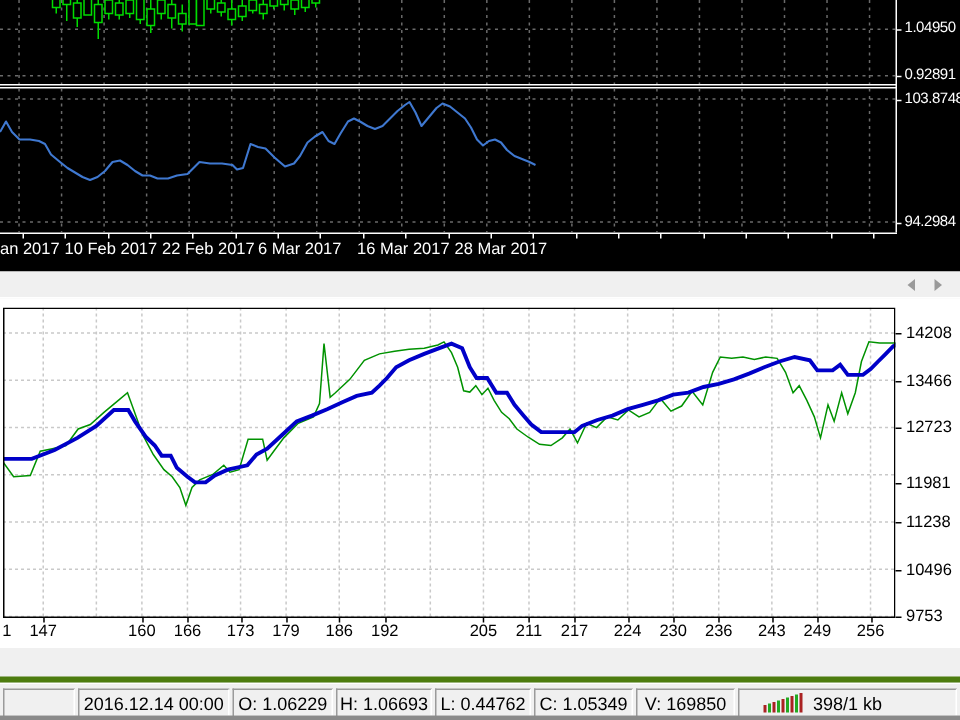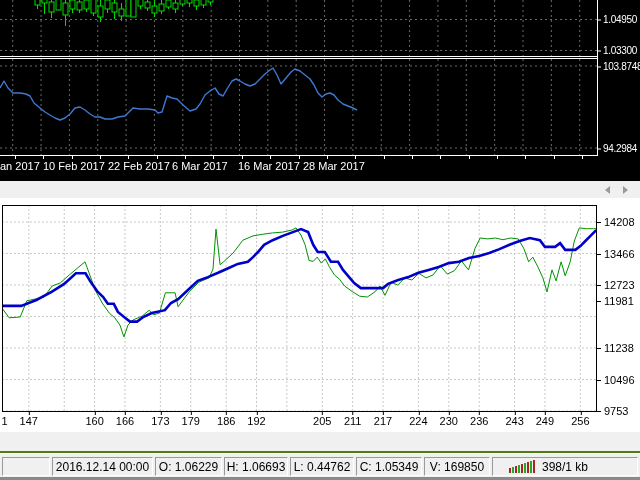--- a/index.html
+++ b/index.html
@@ -30,21 +30,21 @@
   .tylabels{position:absolute;left:597px;top:205px;width:43px;height:215px;}
   .tylabel{position:absolute;left:0;color:#000;font-size:11px;white-space:nowrap;
            padding-left:7px;transform:translateY(-50%);}
   .tylabel::before{content:"";position:absolute;left:0;top:50%;width:4px;height:1px;background:#000;}
   .txlabels{position:absolute;left:2px;top:412px;width:595px;height:18px;overflow:hidden;}
   .txlabel{position:absolute;top:3px;color:#000;font-size:11px;transform:translateX(-50%);}
   .txlabel::before{content:"";position:absolute;left:50%;top:-3px;width:1px;height:3px;background:#000;}
   .lower-gray{position:absolute;left:0;top:432px;width:640px;height:20px;background:#f0f0f0;}
   
   .statusbar{position:absolute;left:0;top:451px;width:640px;height:26px;background:#f0f0f0;
-             border-top:2px solid #4d7c0f;box-shadow:inset 0 1px 0 #fff;box-sizing:border-box;}
+             border-top:4px solid #4d7c0f;box-shadow:inset 0 1px 0 #fff;box-sizing:border-box;}
   .scell{position:absolute;top:4px;height:19px;box-sizing:border-box;
          border:1px solid;border-color:#9a9a9a #fff #fff #9a9a9a;
          display:flex;align-items:center;justify-content:center;
          font-size:12px;color:#000;white-space:nowrap;}
   .scell:nth-of-type(1){left:2px;width:48px;}
   .scell:nth-of-type(2){left:52px;width:101px;}
   .scell:nth-of-type(3){left:155px;width:67px;}
   .scell:nth-of-type(4){left:224px;width:64px;}
   .scell:nth-of-type(5){left:290px;width:64px;}
   .scell:nth-of-type(6){left:356px;width:66px;}
@@ -160,21 +160,21 @@
         <line x1="523.0000000000001" y1="0" x2="523.0000000000001" y2="96" stroke="#6a6a6a" stroke-dasharray="2,3"></line>
         <line x1="551.3500000000001" y1="0" x2="551.3500000000001" y2="96" stroke="#6a6a6a" stroke-dasharray="2,3"></line>
         <line x1="579.7000000000002" y1="0" x2="579.7000000000002" y2="96" stroke="#6a6a6a" stroke-dasharray="2,3"></line>
         <line x1="0" y1="7" x2="597" y2="7" stroke="#6a6a6a" stroke-dasharray="2,3"></line>
         <line x1="0" y1="89" x2="597" y2="89" stroke="#6a6a6a" stroke-dasharray="2,3"></line>
         <polyline points="0,29.0 4,22.0 8,29.0 13,34.0 20,34.0 26,35.0 30,37.0 34,44.0 40,49.0 45,53.0 50,56.0 55,59.0 60,61.0 65,59.0 70,55.0 75,49.0 80,48.0 85,51.0 90,55.0 95,58.0 100,58.0 105,60.0 112,60.0 118,58.0 125,57.0 133,49.0 140,50.0 148,50.0 155,51.0 158,54.0 162,53.0 167,37.0 172,39.0 177,40.0 183,46.0 190,52.0 196,50.0 200,45.0 205,36.0 210,32.0 215,29.0 219,35.0 223,37.0 227,30.0 232,22.0 236,20.0 240,22.0 245,25.0 250,27.0 255,25.0 260,20.0 265,15.0 270,11.0 273,9.0 277,16.0 281,25.0 286,19.0 291,13.0 295,10.0 300,12.0 305,16.0 310,20.0 314,26.0 318,34.0 322,38.0 326,35.0 330,34.0 334,36.0 338,41.0 343,45.0 348,47.0 353,49.0 357,51.0" fill="none" stroke="#3f78d0" stroke-width="1.4" stroke-linejoin="round"></polyline>
       </svg>
     <div class="axis-line"></div>
     <div class="price-gutter" id="price-gutter">
         <div class="plabel" style="top: 19px;">1.04950</div>
-        <div class="plabel" style="top: 50px;">1.03300</div>
+        <div class="plabel" style="top: 50px;">0.92891</div>
         <div class="plabel" style="top: 66px;">103.8748</div>
         <div class="plabel" style="top: 148px;">94.2984</div>
       </div>
     <div class="date-axis" id="date-axis">
         <div class="dtick" style="left: 15px;"></div>
         <div class="dtick" style="left: 43.4px;"></div>
         <div class="dtick" style="left: 71.7px;"></div>
         <div class="dtick" style="left: 100.1px;"></div>
         <div class="dtick" style="left: 128.4px;"></div>
         <div class="dtick" style="left: 156.8px;"></div>
@@ -234,21 +234,21 @@
       <line x1="0" y1="174.48833262621977" x2="595" y2="174.48833262621977" stroke="#c9c9c9" stroke-dasharray="2,2"></line>
       <line x1="0" y1="206.0114552397115" x2="595" y2="206.0114552397115" stroke="#c9c9c9" stroke-dasharray="2,2"></line>
       <polyline points="0.0,103.0 7.1,112.8 18.2,112.0 24.8,95.8 32.9,94.1 42.0,92.0 50.1,81.0 58.2,78.0 67.3,69.9 76.9,61.9 83.0,56.8 87.0,67.8 93.1,84.8 100.2,98.0 107.3,108.1 112.8,112.8 117.9,120.0 121.9,131.9 126.0,120.0 131.1,114.9 140.2,111.1 147.2,105.2 151.3,109.8 157.4,108.1 163.4,87.8 173.1,87.8 176.1,101.8 181.1,95.0 187.2,86.9 196.8,77.2 207.0,72.9 211.0,64.0 214.0,24.1 218.1,59.8 221.6,56.8 231.2,47.9 240.9,35.2 251.0,30.9 261.1,29.2 270.7,27.9 280.8,27.1 289.9,25.0 294.0,22.9 299.0,30.1 303.1,39.8 307.1,55.5 311.2,56.4 315.2,52.1 319.3,58.1 323.3,53.8 327.4,61.9 332.4,69.9 337.5,74.2 342.6,81.0 350.2,86.5 357.7,91.2 365.3,92.0 372.9,86.9 378.0,81.0 383.0,90.3 389.1,77.2 395.7,80.1 402.8,72.9 409.9,75.0 416.9,68.3 424.0,72.9 431.1,69.9 438.2,60.6 445.3,69.1 452.4,65.7 459.4,55.9 466.5,64.9 473.1,43.2 478.2,33.0 485.8,33.9 493.3,33.0 500.9,34.7 508.5,33.0 516.1,33.9 521.7,43.2 526.7,56.8 530.8,52.1 535.9,61.9 540.9,72.9 545.0,86.9 550.0,64.9 554.1,75.9 559.1,56.8 563.2,70.8 568.2,56.8 572.3,36.0 577.3,22.9 584.4,23.7 591.5,23.7 598.6,23.7" fill="none" stroke="#009200" stroke-width="1"></polyline>
       <polyline points="0.0,100.9 19.2,100.9 34.4,95.0 49.6,86.9 62.2,78.9 73.9,68.3 83.5,68.3 88.0,75.9 95.1,86.1 101.2,92.0 105.8,98.8 111.8,98.8 115.9,106.9 123.0,112.8 128.0,116.6 135.1,116.6 141.2,112.0 149.8,108.1 162.9,105.2 169.0,98.0 176.1,94.1 186.2,84.8 195.8,75.9 205.9,72.1 216.1,67.8 226.2,63.2 235.8,58.9 245.9,56.8 251.0,52.1 256.0,47.0 262.1,39.8 270.7,35.2 280.8,30.9 290.9,27.1 299.0,24.1 306.1,27.1 311.2,39.8 315.7,47.0 322.8,47.0 328.9,56.8 336.0,56.8 341.0,64.9 347.1,72.1 352.2,78.0 358.8,83.1 370.9,83.1 381.0,83.1 386.1,78.9 396.2,75.0 406.3,72.1 416.4,67.8 426.6,64.9 436.7,61.9 446.8,58.1 456.9,56.8 467.0,53.0 477.2,50.9 487.3,47.9 497.4,44.1 507.5,39.8 517.6,36.0 527.8,33.0 537.9,35.2 542.9,41.9 553.1,41.9 558.1,38.1 563.2,44.9 573.3,44.9 578.4,41.1 583.4,36.0 588.5,30.9 593.5,25.8 598.6,24.1" fill="none" stroke="#0000c8" stroke-width="2.6"></polyline>
       <rect x="0.5" y="0.5" width="594" height="206" fill="none" stroke="#000"></rect>
     </svg>
   <div class="tylabels" id="tylabels">
       <div class="tylabel" style="top: 17px;">14208</div>
       <div class="tylabel" style="top: 48.5px;">13466</div>
       <div class="tylabel" style="top: 80px;">12723</div>
-      <div class="tylabel" style="top: 96px;">11981</div>
+      <div class="tylabel" style="top: 117px;">11981</div>
       <div class="tylabel" style="top: 143px;">11238</div>
       <div class="tylabel" style="top: 174.5px;">10496</div>
       <div class="tylabel" style="top: 206px;">9753</div>
     </div>
   <div class="txlabels" id="txlabels">
       <div class="txlabel" style="left: -3.5px;">141</div>
       <div class="txlabel" style="left: 26.8px;">147</div>
       <div class="txlabel" style="left: 62.2px; margin-top: 31px;">154</div>
       <div class="txlabel" style="left: 92.6px;">160</div>
       <div class="txlabel" style="left: 123px;">166</div>

